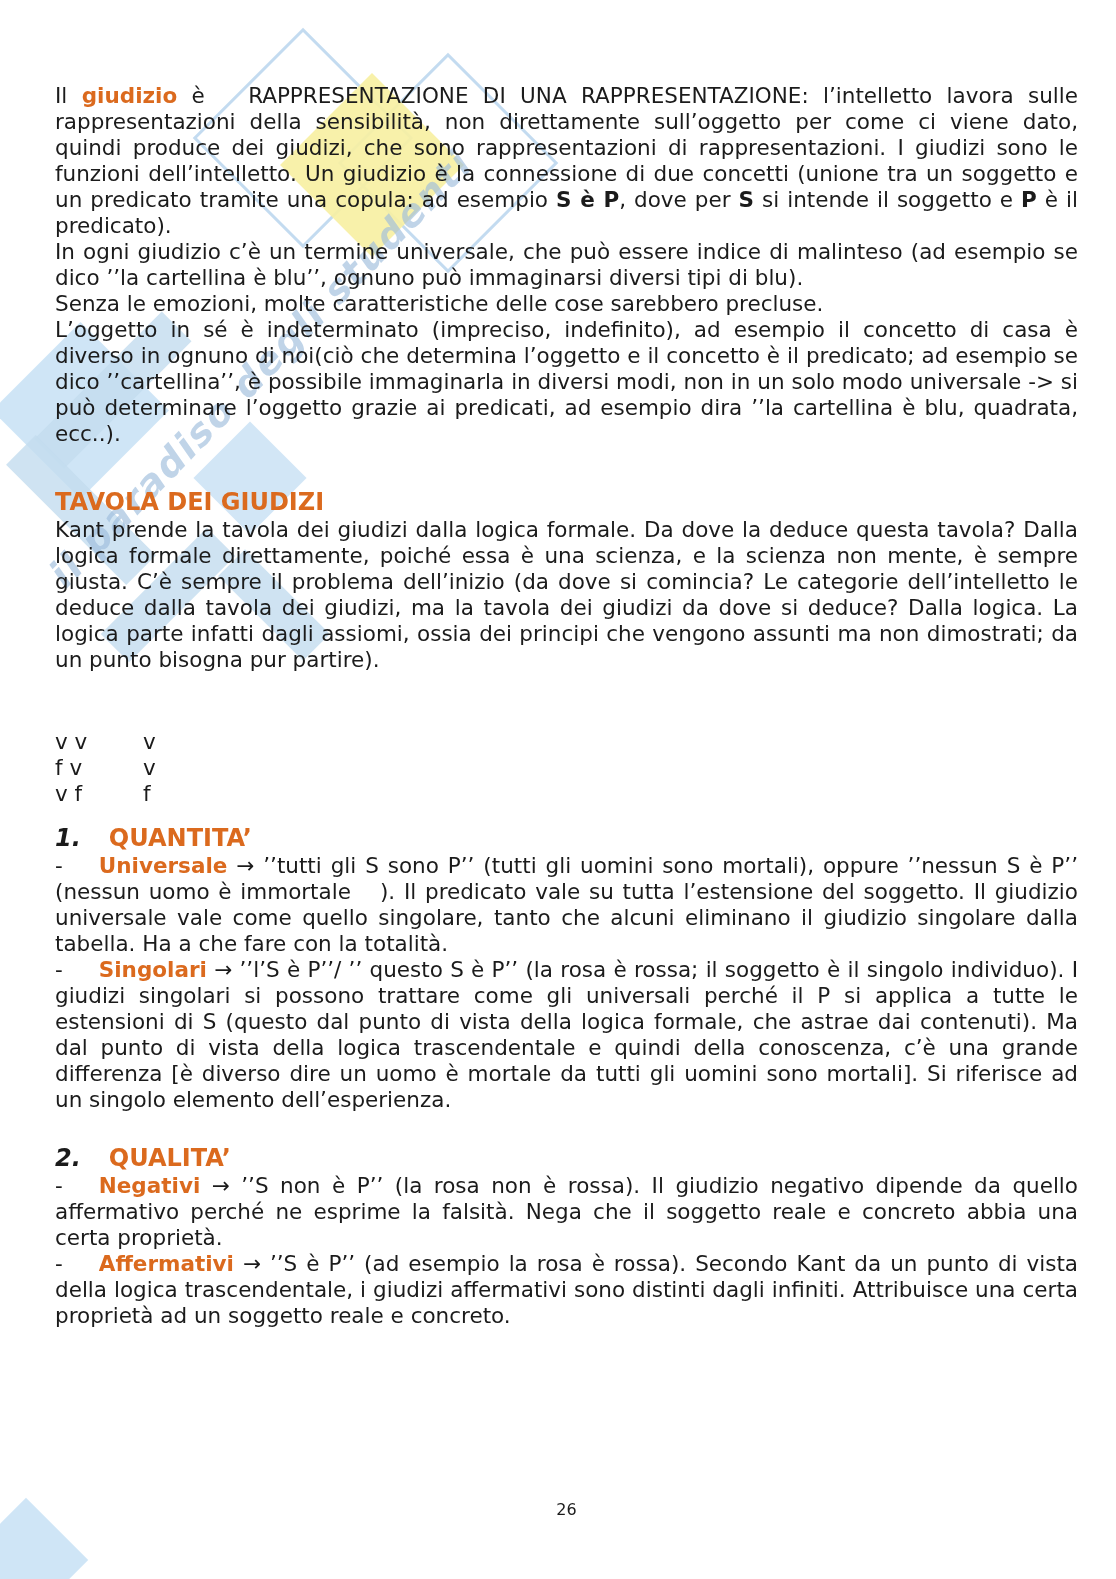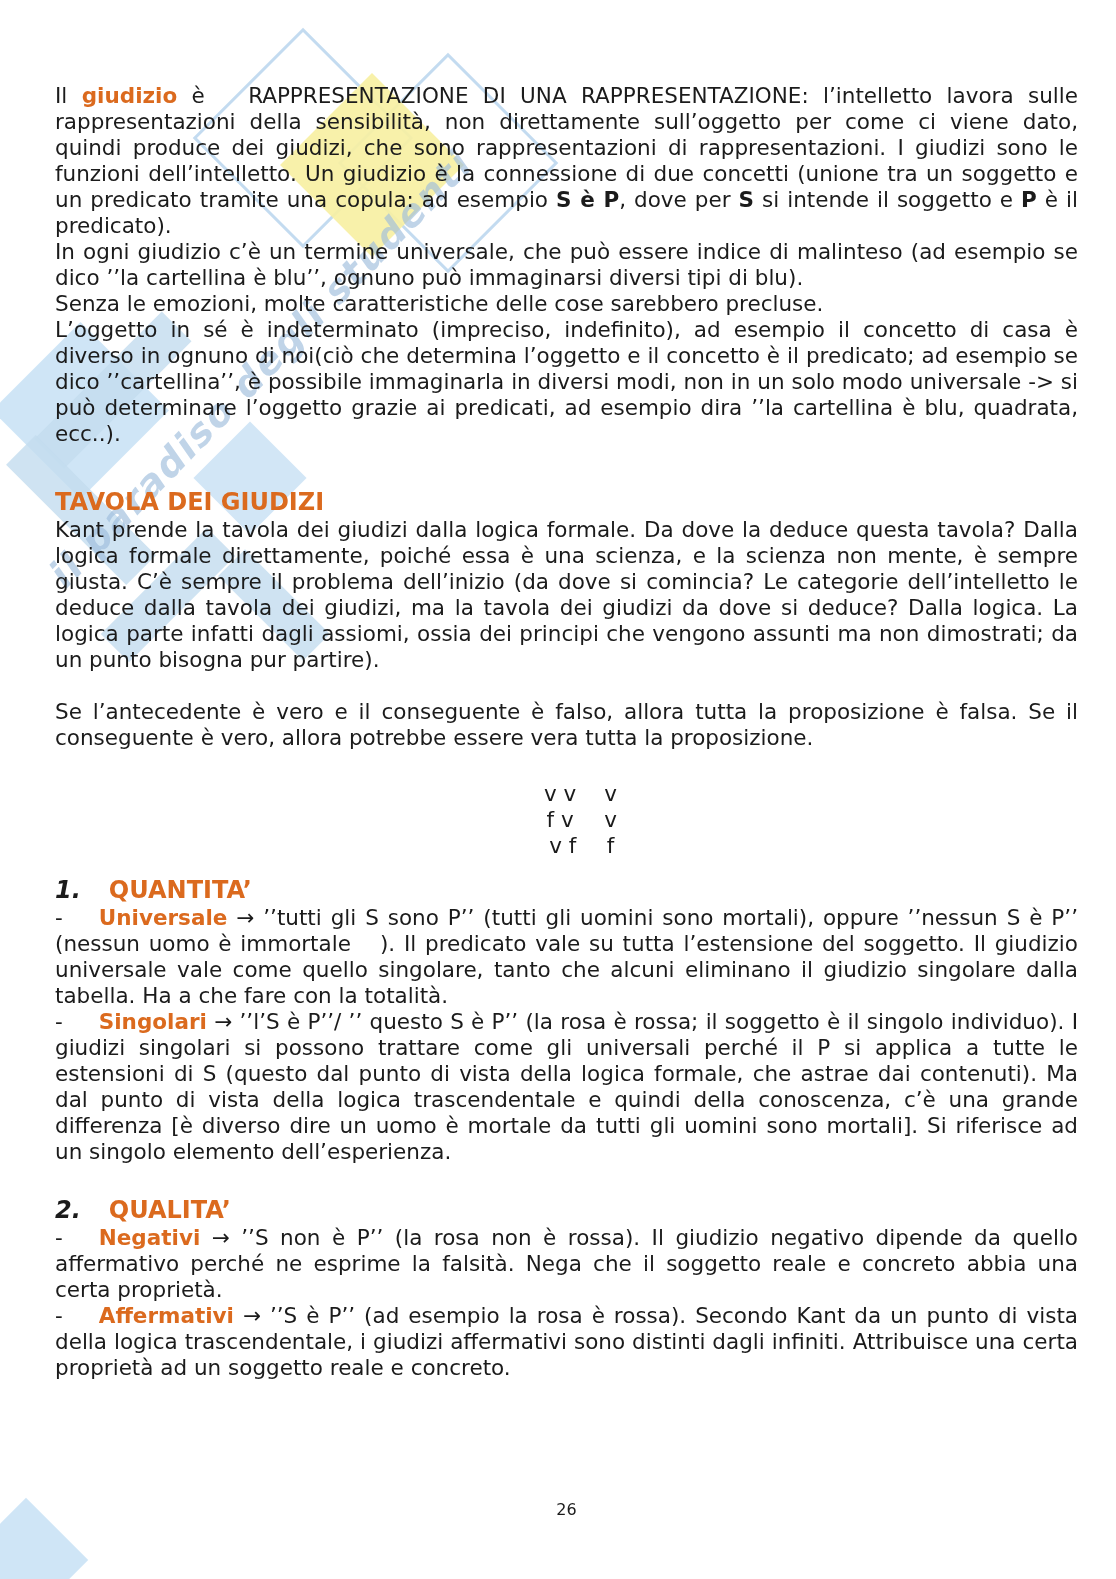--- a/index.html
+++ b/index.html
@@ -42,21 +42,21 @@
   .blk-p{text-align:justify;}
   .blk-h{font-size:24px;line-height:30px;text-align:left;}
   .seg-p{}
   .seg-u{text-underline-offset:3px;margin-left:29px;}
   .seg-b{font-weight:700;}
   .seg-i{}
   .seg-o{color:var(--accent);font-weight:700;}
   .seg-n{font-weight:700;font-style:italic;}
   .seg-tab{display:inline-block;width:36px;}
   .seg-tab2{display:inline-block;width:28px;}
-  .trow{line-height:26px;text-align:center;}
+  .trow{line-height:26px;text-align:left;}
   .tc1{display:inline-block;width:88px;}
   .page-number{
     position:absolute;z-index:2;
     left:55px;top:1500px;width:1023px;
     text-align:center;font-size:16px;
   }
 </style>
 </head>
 <body>
 
@@ -77,21 +77,20 @@
 <main>
   <div class="content">
       <div class="blk-p"><span class="seg-p">Il </span><span class="seg-o">giudizio</span><span class="seg-p"> è </span><span class="seg-u">RAPPRESENTAZIONE DI UNA RAPPRESENTAZIONE: l’intelletto lavora sulle rappresentazioni della sensibilità, non direttamente sull’oggetto per come ci viene dato, quindi produce dei giudizi, che sono rappresentazioni di rappresentazioni. I giudizi sono le funzioni dell’intelletto. Un giudizio è la </span><span class="seg-p">connessione di due concetti (unione tra un soggetto e un predicato tramite una copula: ad esempio </span><span class="seg-b">S è P</span><span class="seg-p">, dove per </span><span class="seg-b">S</span><span class="seg-p"> si intende il soggetto e </span><span class="seg-b">P</span><span class="seg-p"> è il predicato).</span></div>
       <div class="blk-p"><span class="seg-p">In ogni giudizio c’è un termine universale, che può essere indice di malinteso (ad esempio se dico ’’la cartellina è blu’’, ognuno può immaginarsi diversi tipi di blu).</span></div>
       <div class="blk-p"><span class="seg-p">Senza le emozioni, molte caratteristiche delle cose sarebbero precluse.</span></div>
       <div class="blk-p"><span class="seg-p">L’oggetto in sé è indeterminato (impreciso, indefinito), ad esempio il concetto di casa è diverso in ognuno di noi(ciò che determina l’oggetto e il concetto è il </span><span class="seg-i">predicato</span><span class="seg-p">; ad esempio se dico ’’cartellina’’, è possibile immaginarla in diversi modi, non in un solo modo universale -&gt; si può determinare l’oggetto grazie ai predicati, ad esempio dira ’’la cartellina è blu, quadrata, ecc..).</span></div>
       <div style="height: 40px;"></div>
       <div class="blk-h"><span class="seg-o">TAVOLA DEI GIUDIZI</span></div>
       <div class="blk-p"><span class="seg-p">Kant prende la tavola dei giudizi dalla logica formale. Da dove la deduce questa tavola? Dalla logica formale direttamente, poiché essa è una scienza, e la scienza non mente, è sempre giusta. C’è sempre il problema dell’inizio (da dove si comincia? Le categorie dell’intelletto le deduce dalla tavola dei giudizi, ma la tavola dei giudizi da dove si deduce? Dalla logica. La logica parte infatti dagli assiomi, ossia dei principi che vengono assunti ma non dimostrati; da un punto bisogna pur partire).</span></div>
       <div style="height: 26px;"></div>
-      <div class="blk-p"><span class="seg-p">Se l’antecedente è vero e il conseguente è falso, allora tutta la proposizione è falsa. Se il conseguente è vero, allora potrebbe essere vera tutta la proposizione.</span></div>
       <div style="height: 30px;"></div>
       <div>
         <div class="trow"><span class="tc1">v v</span><span>v</span></div>
         <div class="trow"><span class="tc1">f v</span><span>v</span></div>
         <div class="trow"><span class="tc1">v f</span><span>f</span></div>
       </div>
       <div style="height: 16px;"></div>
       <div class="blk-h"><span class="seg-n">1.</span><span class="seg-tab2"></span><span class="seg-o">QUANTITA’</span></div>
       <div class="blk-p"><span class="seg-p">-</span><span class="seg-tab"></span><span class="seg-o">Universale</span><span class="seg-p"> → ’’tutti gli S sono P’’ (tutti gli uomini sono mortali), oppure ’’nessun S è P’’ (nessun uomo è immortale</span><span class="seg-u">). Il predicato vale su tutta l’estensione del soggetto</span><span class="seg-p">. Il giudizio universale vale come quello singolare, tanto che alcuni eliminano il giudizio singolare dalla tabella. Ha a che fare con la totalità.</span></div>
       <div class="blk-p"><span class="seg-p">-</span><span class="seg-tab"></span><span class="seg-o">Singolari</span><span class="seg-p"> → ’’l’S è P’’/ ’’ questo S è P’’ (la rosa è rossa; il soggetto è il singolo individuo). I giudizi singolari si possono trattare come gli universali perché il P si applica a tutte le estensioni di S (questo dal punto di vista della logica formale, che astrae dai contenuti). Ma dal punto di vista della logica trascendentale e quindi della conoscenza, c’è una grande differenza [è diverso dire </span><span class="seg-i">un uomo è mortale</span><span class="seg-p"> da </span><span class="seg-i">tutti gli uomini sono mortali</span><span class="seg-p">]. Si riferisce ad un singolo elemento dell’esperienza.</span></div>

